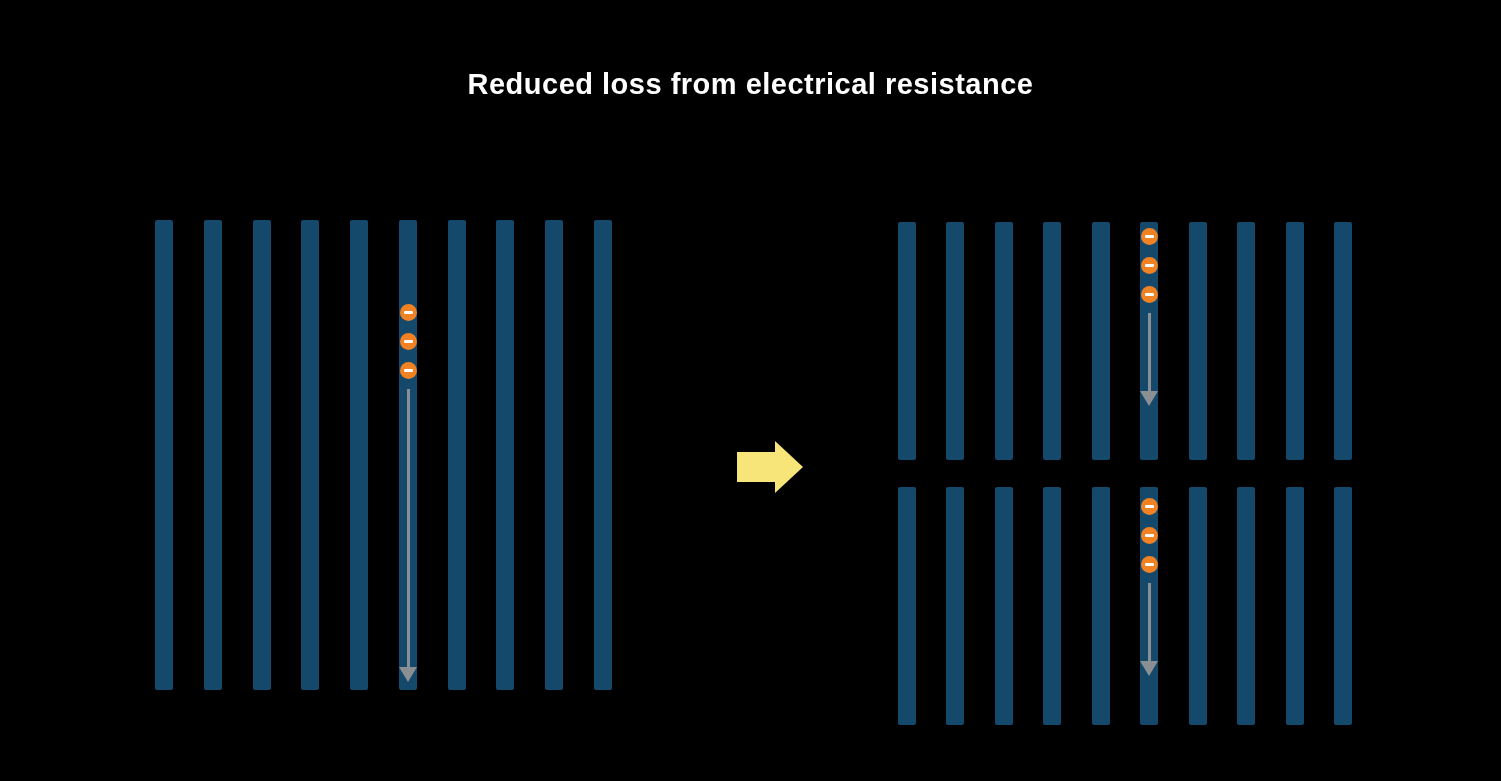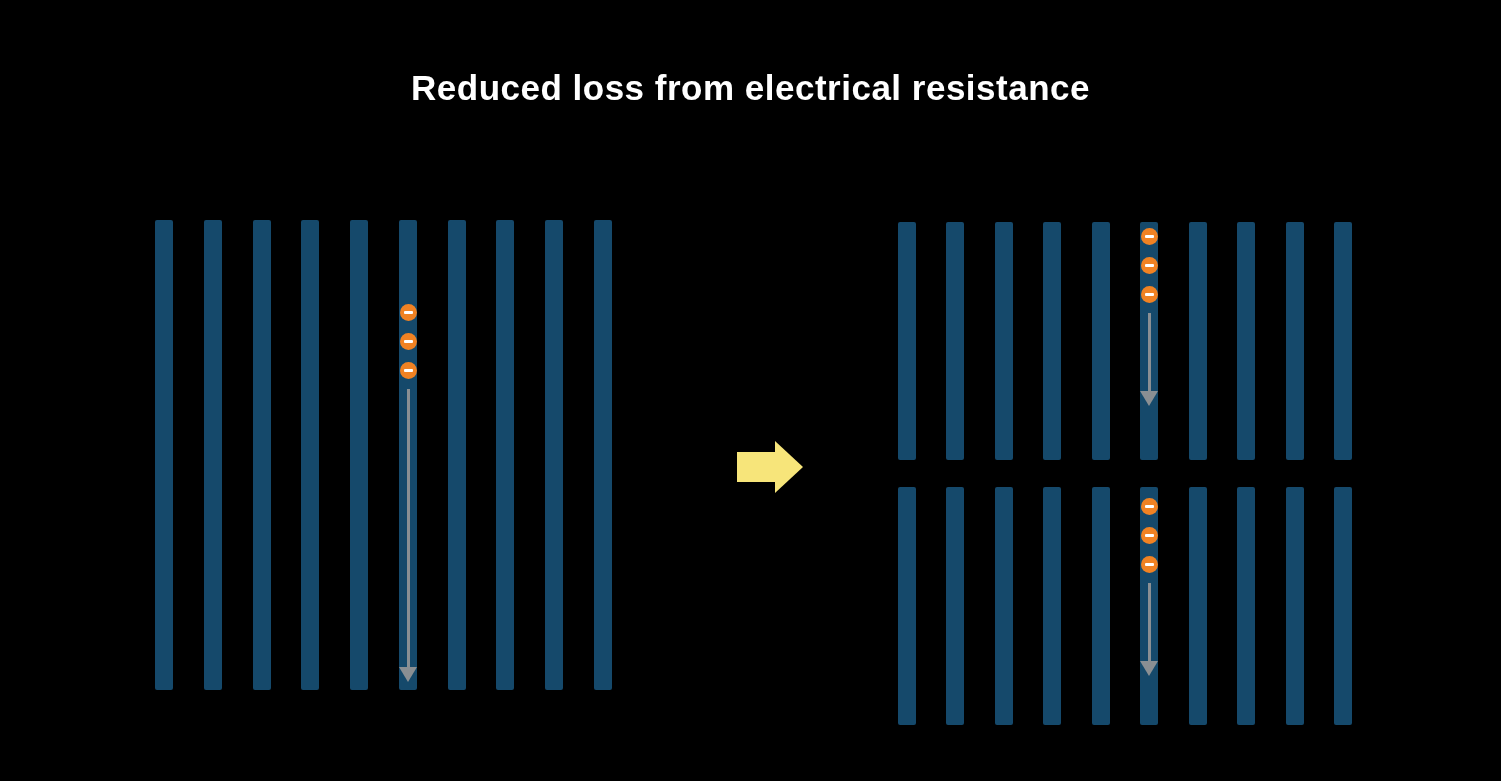--- a/index.html
+++ b/index.html
@@ -16,21 +16,21 @@
     overflow: hidden;
   }
   .title {
     position: absolute;
     left: 0;
     right: 0;
     top: 68px;
     margin: 0;
     text-align: center;
     color: #ffffff;
-    font-size: 35px;
+    font-size: 29px;
     font-weight: 700;
     letter-spacing: 0.5px;
   }
   
   .bar-group {
     position: absolute;
     display: flex;
     justify-content: space-between;
   }
   .group-left  { left: 155px; top: 220px; width: 457px; height: 470px; }

